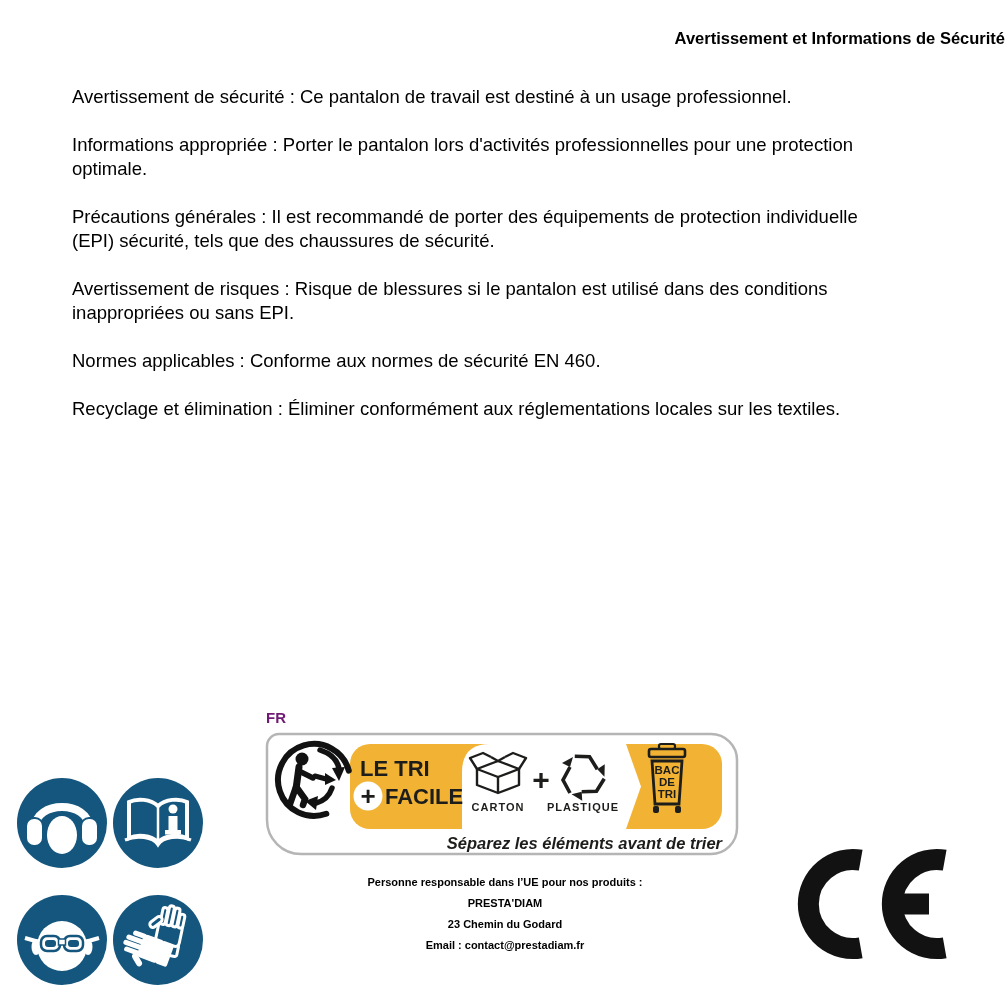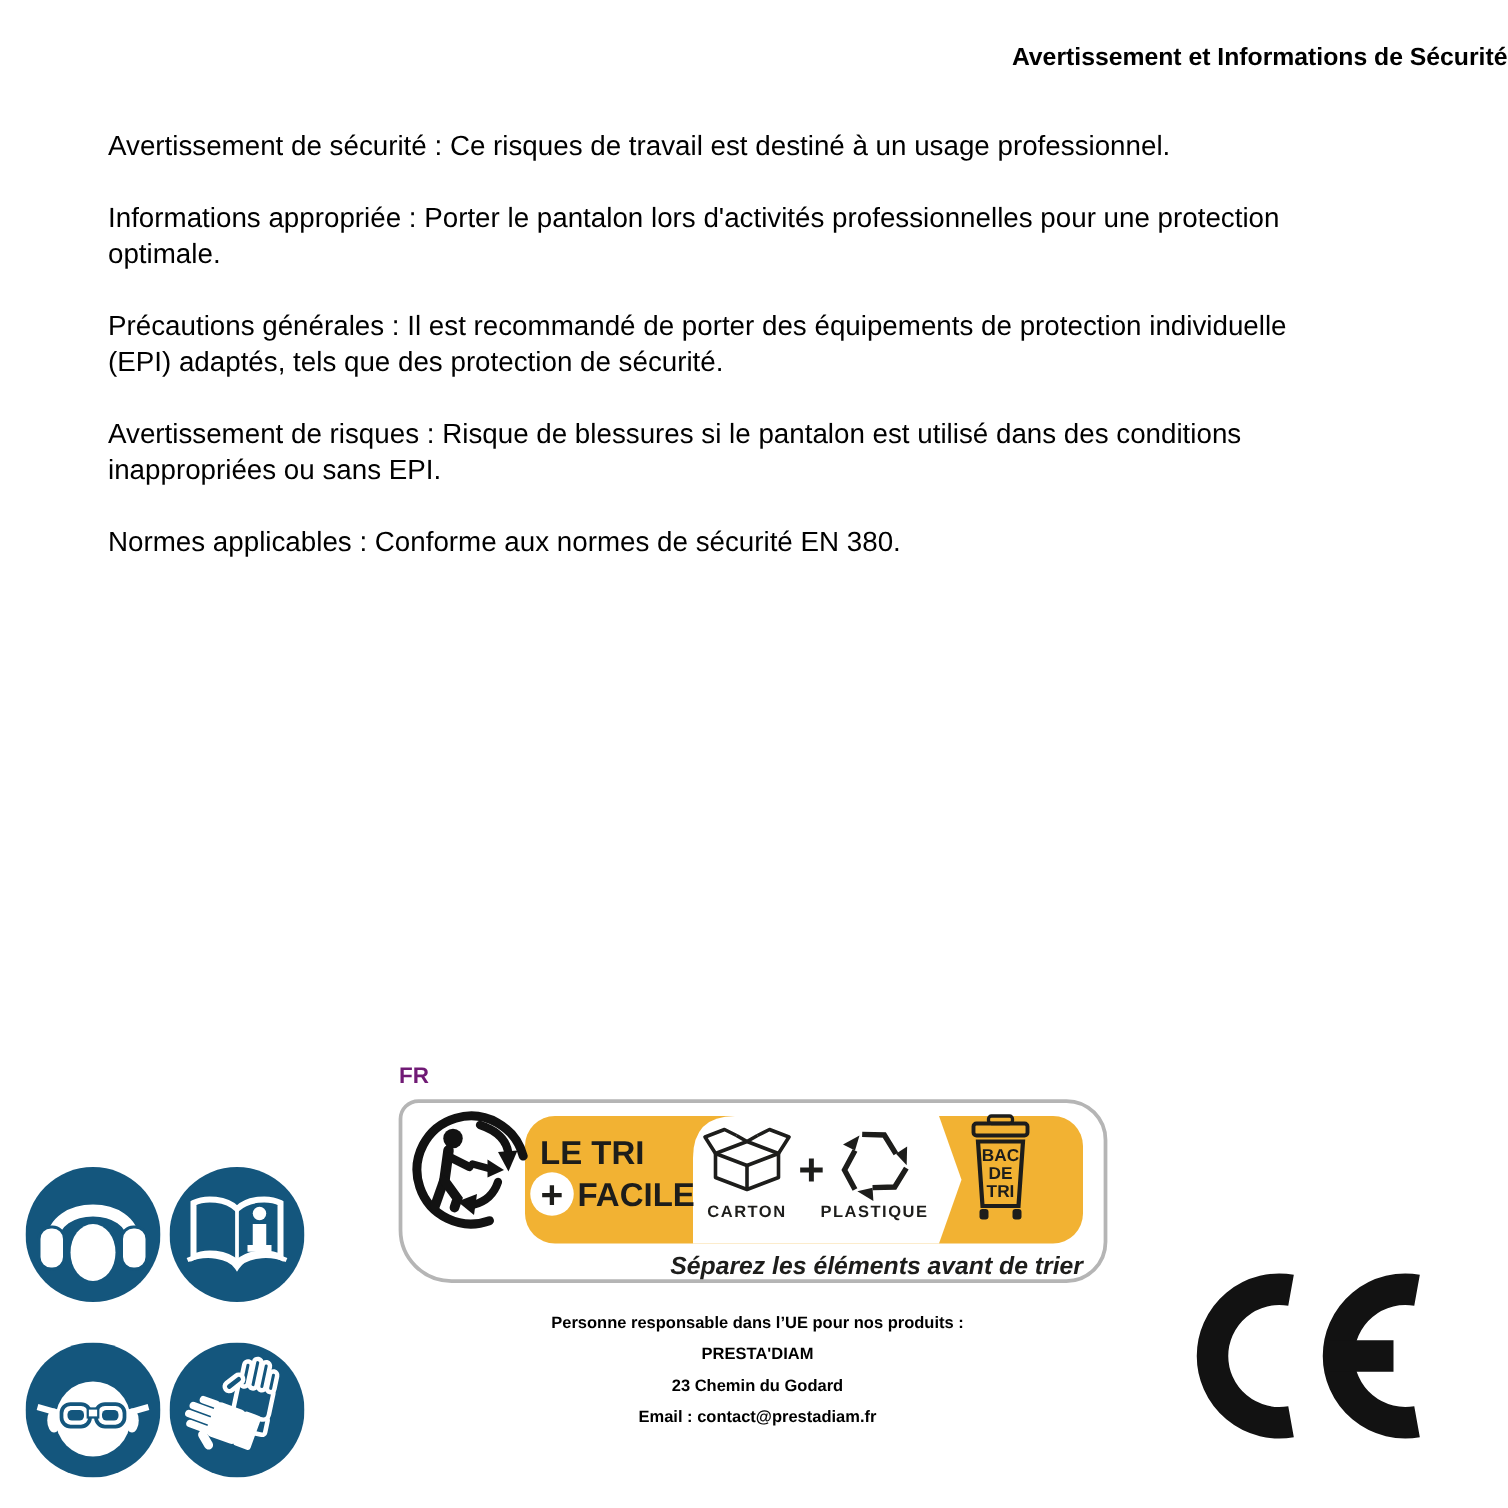--- a/index.html
+++ b/index.html
@@ -14,36 +14,39 @@
     font-size:11px;font-weight:bold;line-height:21px;}
   svg text{font-family:"Liberation Sans",sans-serif;}
 </style>
 </head>
 <body>
 
 <div id="page-title" class="abs">Avertissement et Informations de Sécurité</div>
 
 <div id="safety-text" class="abs">
   <div class="para">
-    <div class="line">Avertissement de sécurité : Ce risques de travail est destiné à un usage professionnel.</div>
+    <div class="line">Avertissement de sécurité : Ce pantalon de travail est destiné à un usage professionnel.</div>
   </div>
   <div class="para">
     <div class="line">Informations appropriée : Porter le pantalon lors d'activités professionnelles pour une protection</div>
     <div class="line">optimale.</div>
   </div>
   <div class="para">
     <div class="line">Précautions générales : Il est recommandé de porter des équipements de protection individuelle</div>
-    <div class="line">(EPI) adaptés, tels que des protection de sécurité.</div>
+    <div class="line">(EPI) sécurité, tels que des chaussures de sécurité.</div>
   </div>
   <div class="para">
     <div class="line">Avertissement de risques : Risque de blessures si le pantalon est utilisé dans des conditions</div>
     <div class="line">inappropriées ou sans EPI.</div>
   </div>
   <div class="para">
-    <div class="line">Normes applicables : Conforme aux normes de sécurité EN 380.</div>
+    <div class="line">Normes applicables : Conforme aux normes de sécurité EN 460.</div>
+  </div>
+  <div class="para">
+    <div class="line">Recyclage et élimination : Éliminer conformément aux réglementations locales sur les textiles.</div>
   </div>
 </div>
 
 <div id="fr-code" class="abs">FR</div>
 
 <svg class="abs" style="left:265px;top:732px" width="475" height="124" viewBox="0 0 475 124">
   <path d="M14 2 H446 A26 26 0 0 1 472 28 V96 A26 26 0 0 1 446 122 H36 A34 34 0 0 1 2 88 V14 A12 12 0 0 1 14 2 Z" fill="#ffffff" stroke="#b5b5b5" stroke-width="2.5"></path>
   <path d="M105 12 H437 A20 20 0 0 1 457 32 V77 A20 20 0 0 1 437 97 H105 A20 20 0 0 1 85 77 V32 A20 20 0 0 1 105 12 Z" fill="#F2B233"></path>
   <path d="M225 12 H361 L376 54.5 L361 97 H197 V40 Q197 12 225 12 Z" fill="#ffffff"></path>
 

